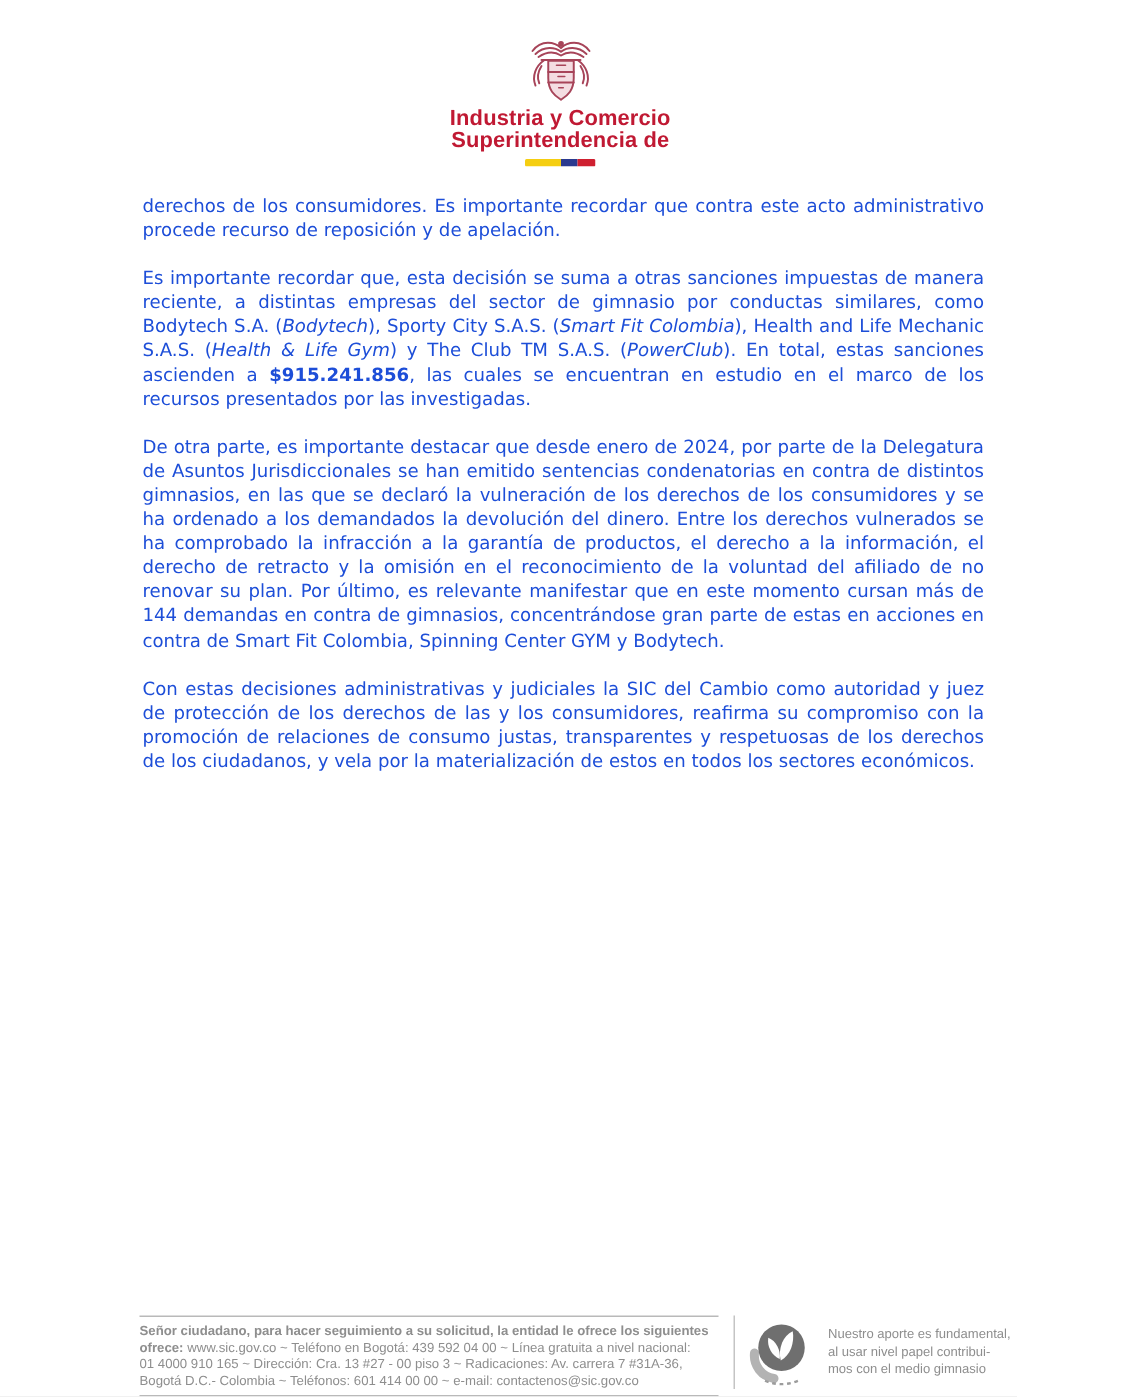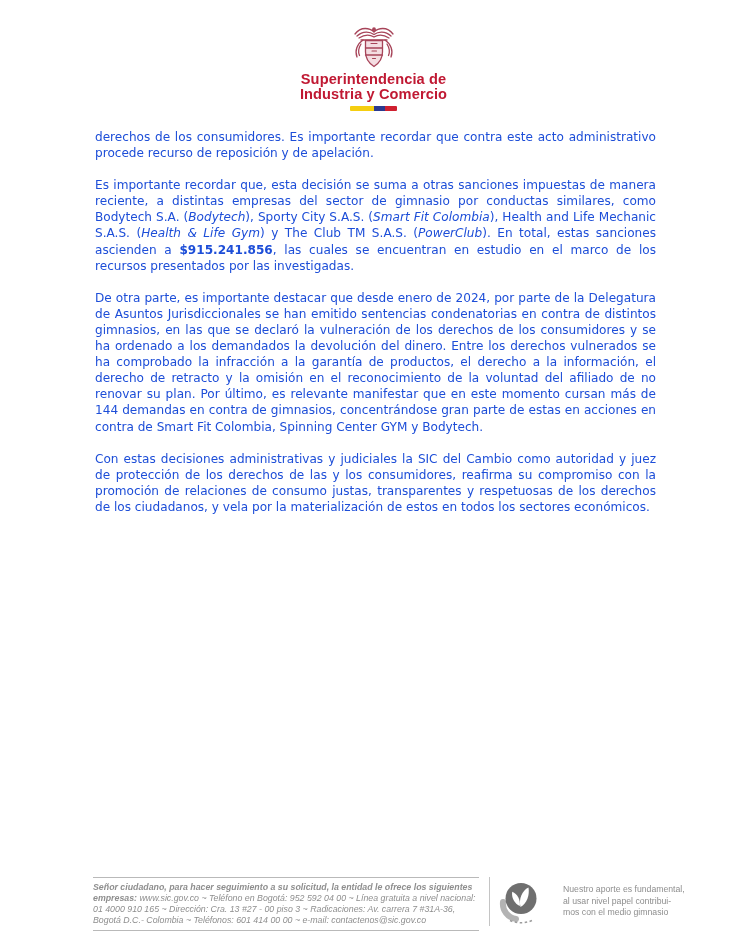--- a/index.html
+++ b/index.html
@@ -61,39 +61,38 @@
     left: 93px;
     top: 877px;
     width: 386px;
     border-top: 1px solid #b9b9b9;
     border-bottom: 1px solid #b9b9b9;
     padding: 3.5px 0 4px 0;
     font-family: "Liberation Sans", sans-serif;
     font-size: 8.8px;
     line-height: 11px;
     color: #8e8e8e;
-    font-style: italic;
   }
   .footer-divider {
     position: absolute;
     left: 489px;
     top: 877px;
     width: 1px;
     height: 49px;
     background: #c4c4c4;
   }
   .footer-eco {
     position: absolute;
     left: 499px;
     top: 878px;
     display: flex;
     align-items: center;
   }
   .eco-text {
-    margin-left: 22px;
+    margin-left: 11px;
     font-family: "Liberation Sans", sans-serif;
     font-size: 8.7px;
     line-height: 11.5px;
     color: #8e8e8e;
   }
   .seg-b { font-weight: 700; margin-top: 16px; }
   .seg-i { font-style: italic; }
 </style>
 </head>
 <body>
@@ -116,39 +115,39 @@
         <path d="M37,16 C43,20 45.5,27 43,33"></path>
         <path d="M13,20 C10.5,24 10,28 11.5,31.5"></path>
         <path d="M39,20 C41.5,24 42,28 40.5,31.5"></path>
 
         <path d="M17.5,16.5 h17 v11.5 c0,8 -3.8,11.5 -8.5,14.5 c-4.7,-3 -8.5,-6.5 -8.5,-14.5 z" fill="#f4dde2"></path>
         <path d="M17.5,24 h17"></path>
         <path d="M17.5,31 h17"></path>
         <path d="M23,19.5 h6 M24,27 h4.5 M24.5,34.5 h3" stroke-width="1.1"></path>
       </g>
     </svg>
+    <div class="org-name">Industria y Comercio</div>
     <div class="org-name">Superintendencia de</div>
-    <div class="org-name">Industria y Comercio</div>
     <div class="flagbar">
       <span class="f-y"></span>
       <span class="f-b"></span>
       <span class="f-r"></span>
     </div>
   </div>
 
   <div class="content">
     <p><span>derechos de los consumidores. Es importante recordar que contra este acto administrativo procede recurso de reposición y de apelación.</span></p>
     <p><span>Es importante recordar que, esta decisión se suma a otras sanciones impuestas de manera reciente, a distintas empresas del sector de gimnasio por conductas similares, como Bodytech S.A. (</span><span class="seg-i">Bodytech</span><span>), Sporty City S.A.S. (</span><span class="seg-i">Smart Fit Colombia</span><span>), Health and Life Mechanic S.A.S. (</span><span class="seg-i">Health &amp; Life Gym</span><span>) y The Club TM S.A.S. (</span><span class="seg-i">PowerClub</span><span>). En total, estas sanciones ascienden a </span><span class="seg-b">$915.241.856</span><span>, las cuales se encuentran en estudio en el marco de los recursos presentados por las investigadas.</span></p>
     <p><span>De otra parte, es importante destacar que desde enero de 2024, por parte de la Delegatura de Asuntos Jurisdiccionales se han emitido sentencias condenatorias en contra de distintos gimnasios, en las que se declaró la vulneración de los derechos de los consumidores y se ha ordenado a los demandados la devolución del dinero. Entre los derechos vulnerados se ha comprobado la infracción a la garantía de productos, el derecho a la información, el derecho de retracto y la omisión en el reconocimiento de la voluntad del afiliado de no renovar su plan. Por último, es relevante manifestar que en este momento cursan más de 144 demandas en contra de gimnasios, concentrándose gran parte de estas en acciones en contra de Smart Fit Colombia, Spinning Center GYM y Bodytech.</span></p>
     <p><span>Con estas decisiones administrativas y judiciales la SIC del Cambio como autoridad y juez de protección de los derechos de las y los consumidores, reafirma su compromiso con la promoción de relaciones de consumo justas, transparentes y respetuosas de los derechos de los ciudadanos, y vela por la materialización de estos en todos los sectores económicos.</span></p>
   </div>
 
   <div class="footer-contact">
     <div><span class="seg-b">Señor ciudadano, para hacer seguimiento a su solicitud, la entidad le ofrece los siguientes</span></div>
-    <div><span class="seg-b">empresas:</span><span> www.sic.gov.co  ~  Teléfono en Bogotá: 952 592 04 00  ~  Línea gratuita a nivel nacional:</span></div>
+    <div><span class="seg-b">ofrece:</span><span> www.sic.gov.co  ~  Teléfono en Bogotá: 439 592 04 00  ~  Línea gratuita a nivel nacional:</span></div>
     <div><span>01 4000 910 165  ~  Dirección: Cra. 13 #27 - 00 piso 3  ~  Radicaciones: Av. carrera 7 #31A-36,</span></div>
     <div><span>Bogotá D.C.- Colombia  ~  Teléfonos: 601 414 00 00 ~ e-mail: contactenos@sic.gov.co</span></div>
   </div>
 
   <div class="footer-divider"></div>
 
   <div class="footer-eco">
     <svg width="42" height="47" viewBox="0 0 42 47">
 
       <path d="M4,24 a15.5,15.5 0 0,0 13,17" stroke="#b3b3b3" stroke-width="6" fill="none" stroke-linecap="round"></path>

